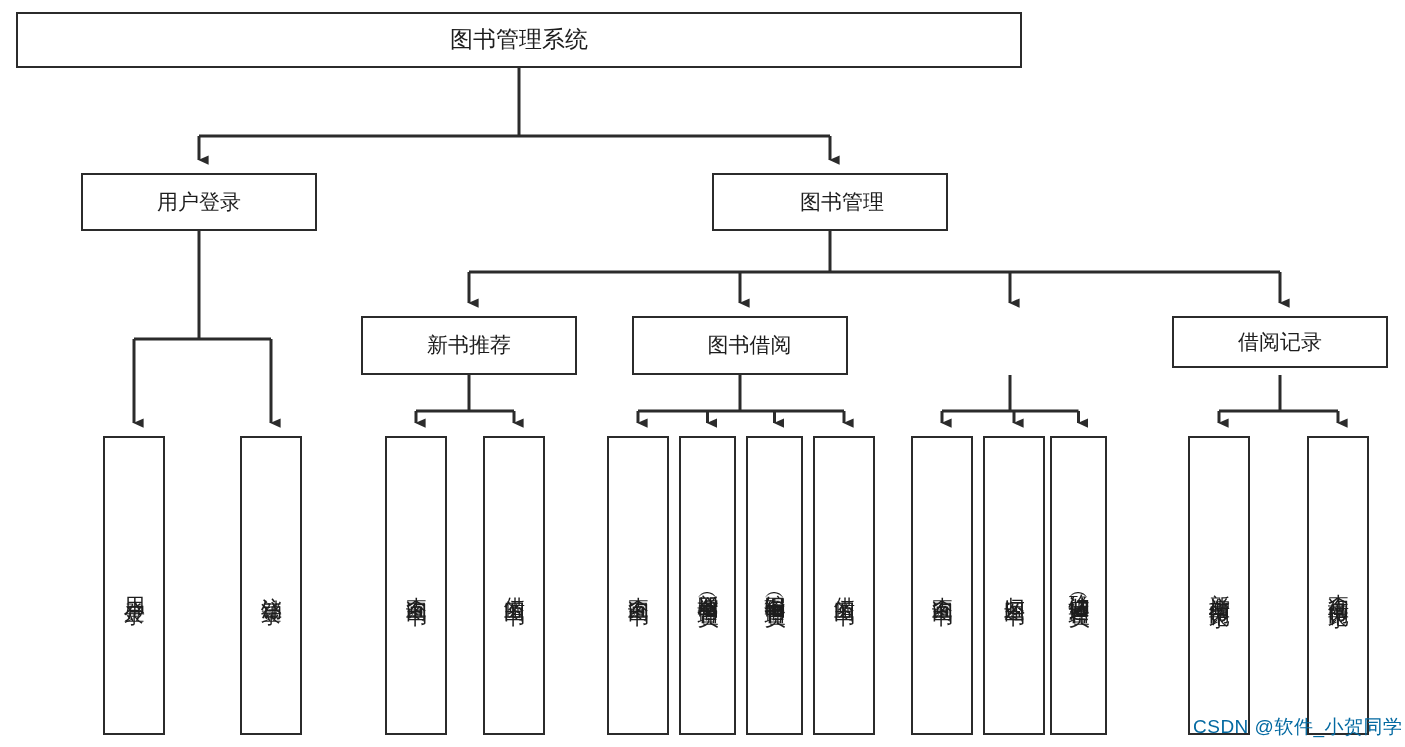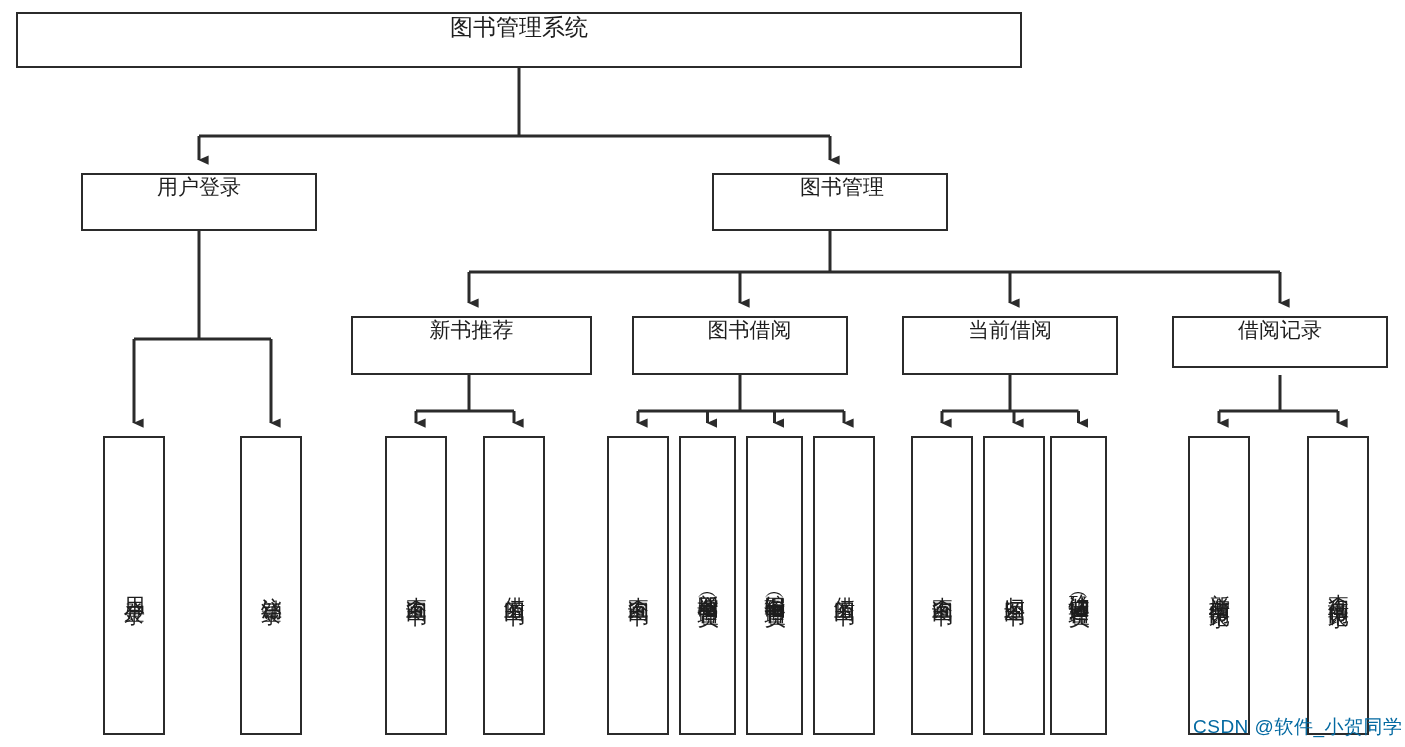--- a/index.html
+++ b/index.html
@@ -25,21 +25,21 @@
     width: 1405px;
     height: 747px;
     pointer-events: none;
   }
   .node {
     position: absolute;
     box-sizing: border-box;
     background: #ffffff;
     border: 2px solid #2b2b2b;
     display: flex;
-    align-items: flex-start;
+    align-items: center;
     justify-content: center;
     color: #1d1d1d;
     line-height: 1.18;
     z-index: 2;
   }
   .node.root {
     font-size: 23px;
   }
   .node.level1 {
     font-size: 21px;
@@ -124,28 +124,25 @@
     <span>图书管理系统</span>
   </div>
 
   <div class="node level1" style="left: 81px; top: 173px; width: 236px; height: 58px;">
     <span>用户登录</span>
   </div>
   <div class="node level1" style="left: 712px; top: 173px; width: 236px; height: 58px; padding-left: 24px;">
     <span>图书管理</span>
   </div>
 
-  <div class="node level2" style="left: 351px; top: 316px; width: 241px; height: 59px;">
+  <div class="node level2" style="left: 361px; top: 316px; width: 216px; height: 59px;">
     <span>新书推荐</span>
   </div>
   <div class="node level2" style="left: 632px; top: 316px; width: 216px; height: 59px; padding-left: 19px;">
     <span>图书借阅</span>
-  </div>
-  <div class="node level2" style="left: 902px; top: 316px; width: 216px; height: 59px;">
-    <span>当前借阅</span>
   </div>
   <div class="node level2" style="left: 1172px; top: 316px; width: 216px; height: 52px;">
     <span>借阅记录</span>
   </div>
 
   <div class="node leaf" style="left: 103px; top: 436px; width: 62px; height: 299px;">
     <span class="vlabel">用户登录</span>
   </div>
   <div class="node leaf" style="left: 240px; top: 436px; width: 62px; height: 299px;">
     <span class="vlabel">注销登录</span>

